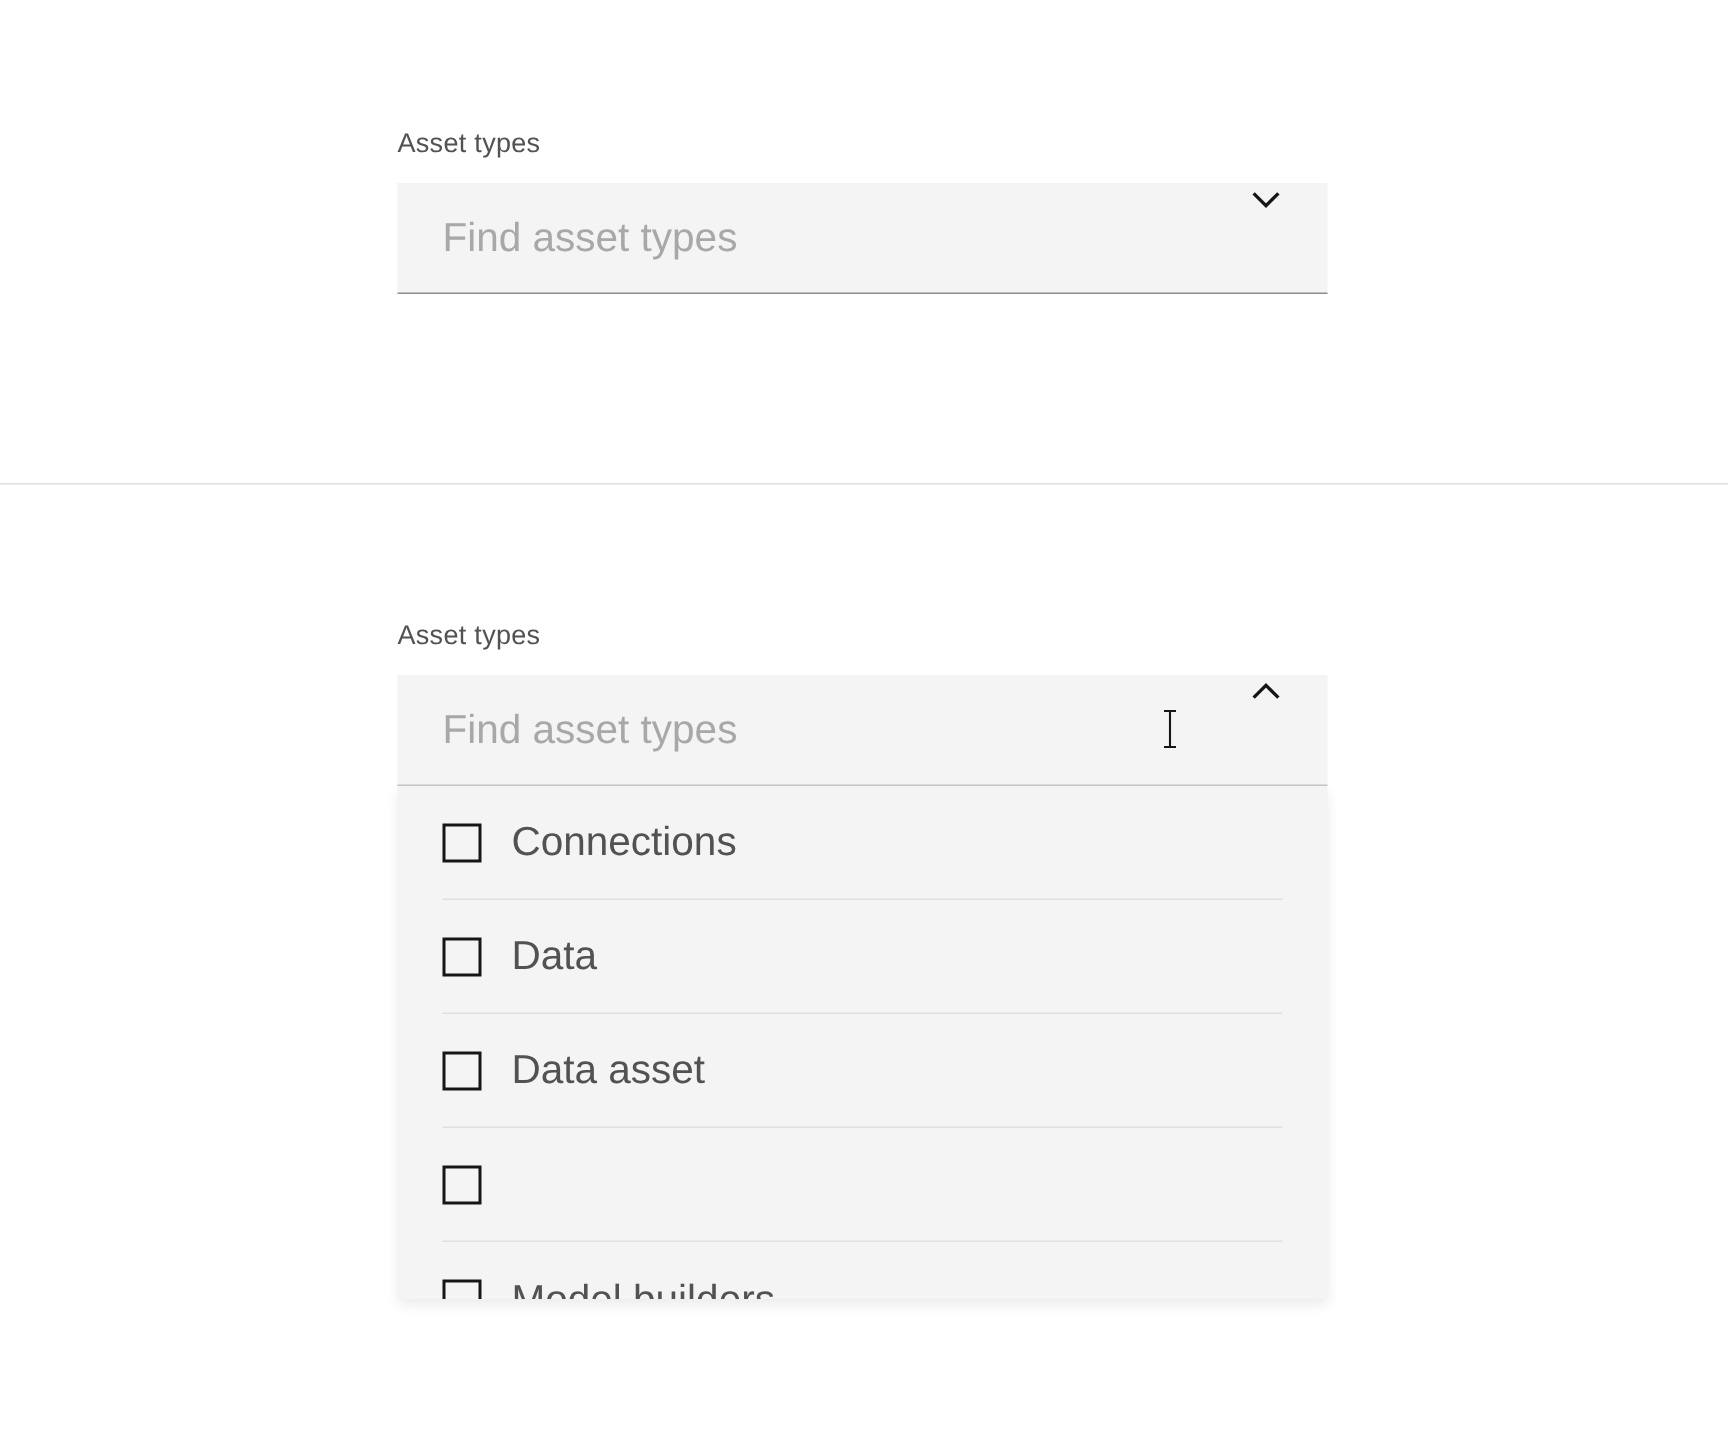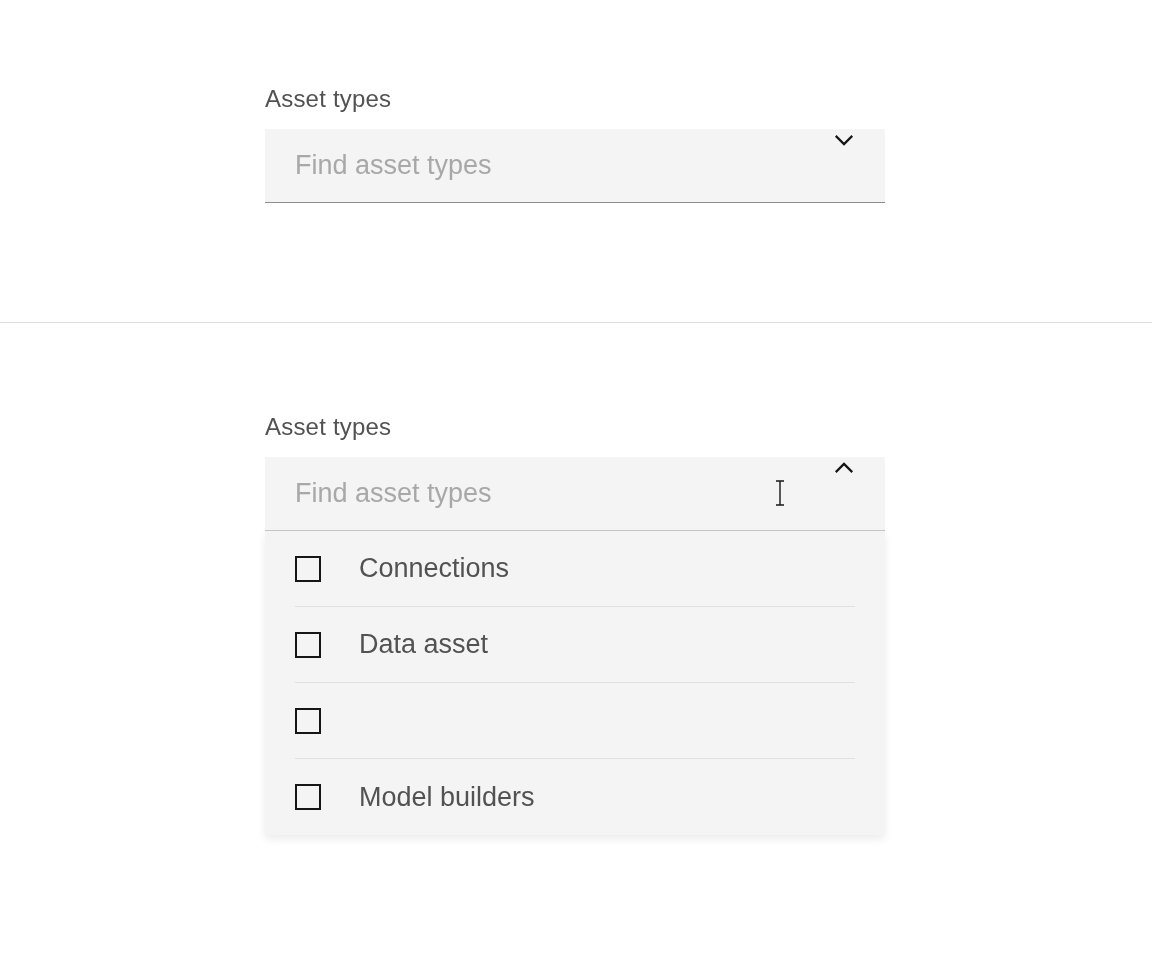--- a/index.html
+++ b/index.html
@@ -27,21 +27,21 @@
   }
   .divider {
     position: absolute;
     top: 322px;
     left: 0;
     width: 1152px;
     height: 1px;
     background: #e0e0e0;
   }
   .label {
-    font-size: 24px;
+    font-size: 18px;
     color: #525252;
     font-weight: 400;
     letter-spacing: 0.2px;
     margin-bottom: 16px;
   }
   .combobox {
     width: 100%;
     height: 74px;
     background: #f4f4f4;
     border: none;
@@ -84,21 +84,21 @@
     position: relative;
   }
   .dropdown-inner {
     padding: 0 30px;
   }
   .option {
     display: flex;
     align-items: center;
     height: 76px;
     border-bottom: 1px solid #e0e0e0;
-    gap: 38px;
+    gap: 20px;
   }
   .option:last-child {
     border-bottom: none;
   }
   .checkbox {
     width: 26px;
     height: 26px;
     border: 2px solid #161616;
     background: transparent;
     flex-shrink: 0;
@@ -155,20 +155,24 @@
     </span>
   </div>
   <div class="dropdown">
     <div class="dropdown-inner">
       <div class="option">
         <span class="checkbox"></span>
         <span class="option-label">Connections</span>
       </div>
       <div class="option">
         <span class="checkbox"></span>
+        <span class="option-label">Data</span>
+      </div>
+      <div class="option">
+        <span class="checkbox"></span>
         <span class="option-label">Data asset</span>
       </div>
       <div class="option">
         <span class="checkbox"></span>
       </div>
       <div class="option">
         <span class="checkbox"></span>
         <span class="option-label">Model builders</span>
       </div>
     </div>

